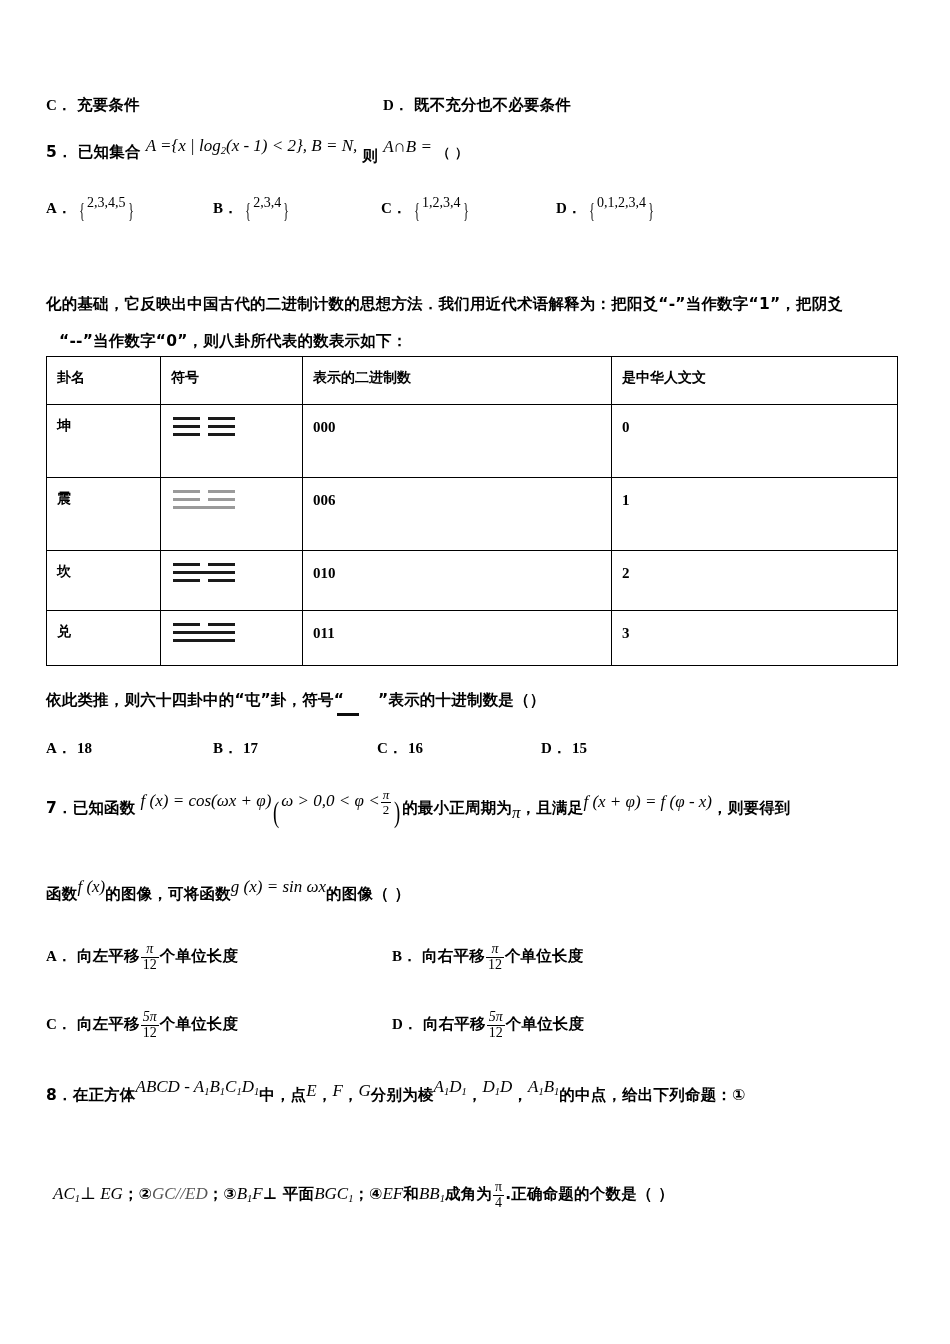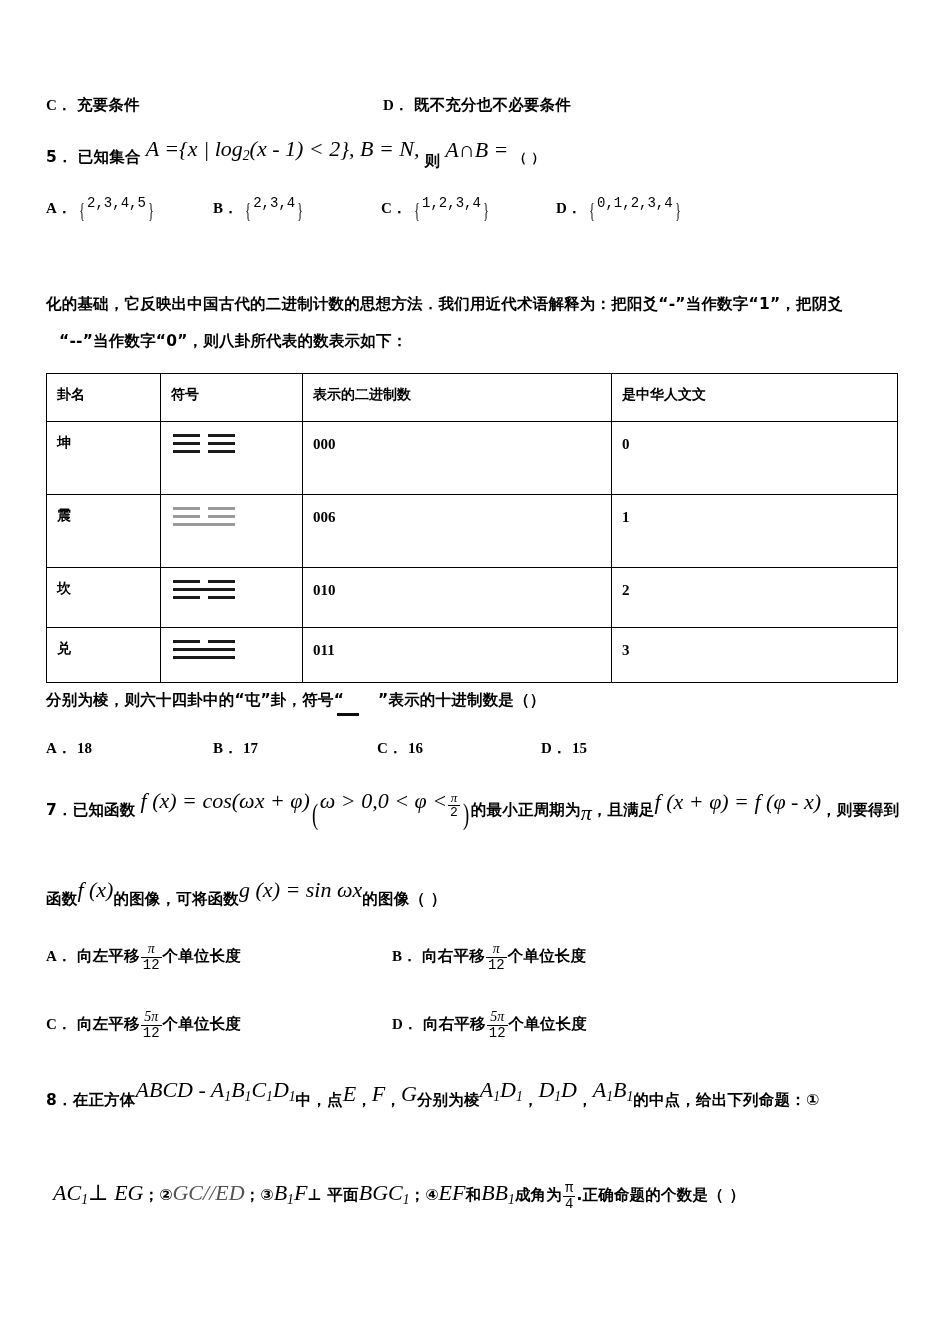--- a/index.html
+++ b/index.html
@@ -17,22 +17,22 @@
     height: 1344px;
     background: #ffffff;
     overflow: hidden;
     box-sizing: border-box;
   }
   .cn  { font-family: "DejaVu Sans", "Liberation Sans", sans-serif;
          font-weight: bold; font-size: 15.5px; letter-spacing: 0.2px; }
   .opt-letter { font-family: "Liberation Serif", "DejaVu Serif", serif;
                 font-weight: bold; font-size: 15px; }
   .mathit { font-family: "Liberation Serif", "DejaVu Serif", serif;
-            font-style: italic; font-size: 22px; }
-  .mathrm { font-family: Liberation Mono, monospace;
+            font-style: italic; font-size: 17px; }
+  .mathrm { font-family: Liberation Serif, serif;
             font-style: normal; font-size: 17px; }
   .small-math { font-size: 14px; }
 
   
   .frac {
     display: inline-block;
     vertical-align: -0.48em;
     text-align: center;
     font-family: "Liberation Serif", "DejaVu Serif", serif;
     line-height: 1.04;
@@ -137,21 +137,21 @@
     <span class="setbar">{</span><span class="mathrm small-math" style="position:relative; top:-6px;">1,2,3,4</span><span class="setbar">}</span>
   </div>
   <div class="qline" style="left:556px; top:198px;">
     <span class="opt-letter">D．</span>
     <span class="setbar">{</span><span class="mathrm small-math" style="position:relative; top:-6px;">0,1,2,3,4</span><span class="setbar">}</span>
   </div>
 
   <div class="qline cn" style="left:46px; top:294px;">化的基础，它反映出中国古代的二进制计数的思想方法．我们用近代术语解释为：把阳爻“-”当作数字“1”，把阴爻</div>
   <div class="qline cn" style="left:59px; top:331px;">“--”当作数字“0”，则八卦所代表的数表示如下：</div>
 
-  <table class="gua" style="left:46px; top:373px; width:851px;">
+  <table class="gua" style="left:46px; top:356px; width:851px;">
     <colgroup>
       <col style="width:114px">
         <col style="width:142px">
         <col style="width:309px">
         <col style="width:286px">
     </colgroup>
     <tbody>
       <tr style="height:48px;">
         <td>
             <div class="cellpad">卦名</div>
@@ -239,21 +239,21 @@
             <div class="cellpad">011</div>
           </td>
         <td class="num-cell">
             <div class="cellpad">3</div>
           </td>
       </tr>
     </tbody>
   </table>
 
   <div class="qline cn" style="left:46px; top:690px;">
-    <span>分别为棱，则六十四卦中的“屯”卦，符号“</span><span class="hexagram"><span class="hline broken"></span><span class="hline solid"></span><span class="hline broken"></span><span class="hline broken"></span><span class="hline broken"></span><span class="hline solid"></span></span><span>”表示的十进制数是（）</span>
+    <span>依此类推，则六十四卦中的“屯”卦，符号“</span><span class="hexagram"><span class="hline broken"></span><span class="hline solid"></span><span class="hline broken"></span><span class="hline broken"></span><span class="hline broken"></span><span class="hline solid"></span></span><span>”表示的十进制数是（）</span>
   </div>
 
   <div class="qline" style="left:46px; top:738px;">
     <span class="opt-letter">A．</span>
     <span class="opt-letter">18</span>
   </div>
   <div class="qline" style="left:213px; top:738px;">
     <span class="opt-letter">B．</span>
     <span class="opt-letter">17</span>
   </div>

